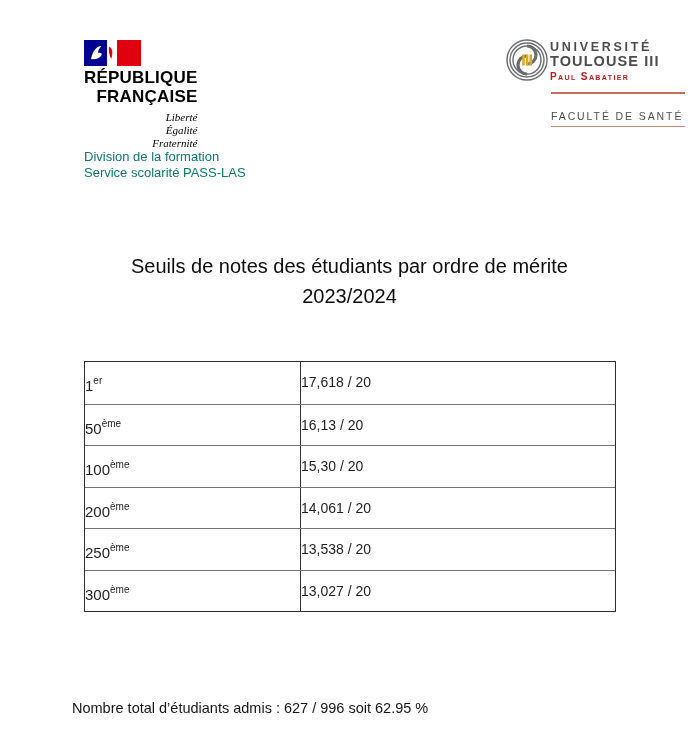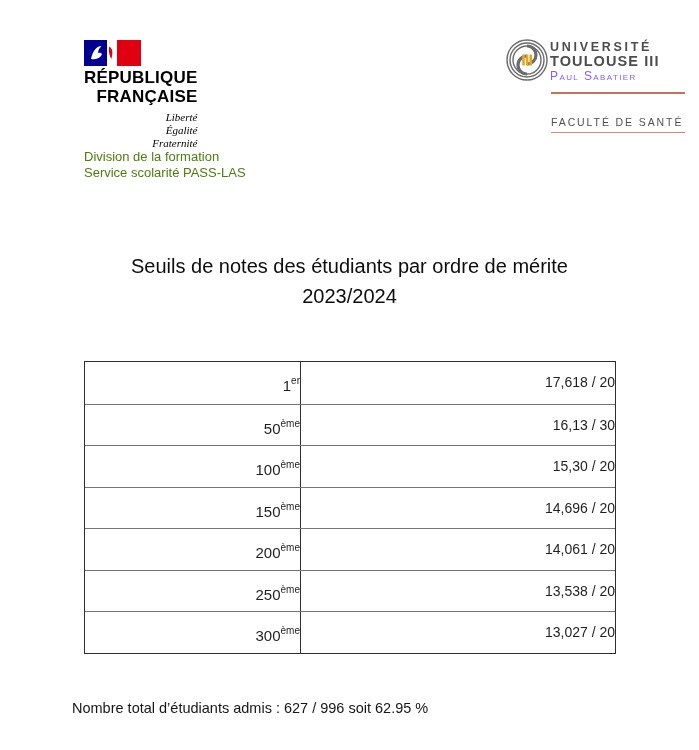--- a/index.html
+++ b/index.html
@@ -29,44 +29,44 @@
     font-family: "Liberation Serif", serif;
     font-style: italic;
     font-size: 11px;
     line-height: 13px;
     color: #000000;
   }
   .service-block {
     position: absolute; left: 84px; top: 149px;
     font-size: 13px;
     line-height: 16px;
-    color: #4d7c0f;
+    color: #0f766e;
   }
 
   
   .univ-block { position: absolute; left: 505px; top: 38px; display: flex; gap: 1px; }
   .univ-text { padding-top: 2px; }
   .univ-line1 {
     font-weight: bold; font-size: 12.5px; letter-spacing: 2.7px;
     color: #4c4c4e; line-height: 14px; white-space: nowrap;
   }
   .univ-line2 {
     font-weight: bold; font-size: 14.5px; letter-spacing: 1.1px;
     color: #4c4c4e; line-height: 15px; white-space: nowrap;
   }
   .univ-line3 {
-    font-weight: normal; font-size: 12px; letter-spacing: 1.4px;
+    font-weight: bold; font-size: 10px; letter-spacing: 1.4px;
     font-variant: small-caps;
-    color: #8b5cf6; line-height: 15px; white-space: nowrap;
+    color: #b91c1c; line-height: 15px; white-space: nowrap;
   }
   .faculty-banner {
     position: absolute; left: 551px; top: 92px; width: 134px;
     border-top: 2px solid #c4705c;
     border-bottom: 1px solid #cf8a77;
-    padding: 22px 0 4px 0;
+    padding: 16px 0 4px 0;
     font-size: 10.5px; letter-spacing: 1.9px;
     color: #4f5052; white-space: nowrap;
   }
 
   
   .doc-title {
     position: absolute; left: 0; right: 0; top: 251px;
     text-align: center;
     font-weight: normal;
     font-size: 20px;
@@ -75,21 +75,21 @@
   }
 
   
   .thresholds-table {
     position: absolute; left: 84px; top: 361px; width: 532px;
     border: 1px solid #2e2e2e;
     background: #ffffff;
   }
   .trow { display: flex; height: 41.5px; border-top: 1px solid #757575; }
   .trow:first-child { border-top: none; }
-  .cell { text-align: right; }
+  .cell { text-align: left; }
   .rank-cell {
     width: 216px;
     border-right: 1px solid #2e2e2e;
     line-height: 40px;
     font-size: 15px;
     color: #1f1f1f;
   }
   .rank-cell sup {
     font-size: 10px;
     position: relative; top: -1px;
@@ -166,31 +166,27 @@
     <div>2023/2024</div>
   </div>
 
   <div class="thresholds-table">
     <div class="trow">
       <div class="cell rank-cell"><span>1</span><sup>er</sup></div>
       <div class="cell score-cell">17,618 / 20</div>
     </div>
     <div class="trow">
       <div class="cell rank-cell"><span>50</span><sup>ème</sup></div>
-      <div class="cell score-cell">16,13 / 30</div>
+      <div class="cell score-cell">16,13 / 20</div>
     </div>
     <div class="trow">
       <div class="cell rank-cell"><span>100</span><sup>ème</sup></div>
       <div class="cell score-cell">15,30 / 20</div>
     </div>
     <div class="trow">
-      <div class="cell rank-cell"><span>150</span><sup>ème</sup></div>
-      <div class="cell score-cell">14,696 / 20</div>
-    </div>
-    <div class="trow">
       <div class="cell rank-cell"><span>200</span><sup>ème</sup></div>
       <div class="cell score-cell">14,061 / 20</div>
     </div>
     <div class="trow">
       <div class="cell rank-cell"><span>250</span><sup>ème</sup></div>
       <div class="cell score-cell">13,538 / 20</div>
     </div>
     <div class="trow">
       <div class="cell rank-cell"><span>300</span><sup>ème</sup></div>
       <div class="cell score-cell">13,027 / 20</div>

